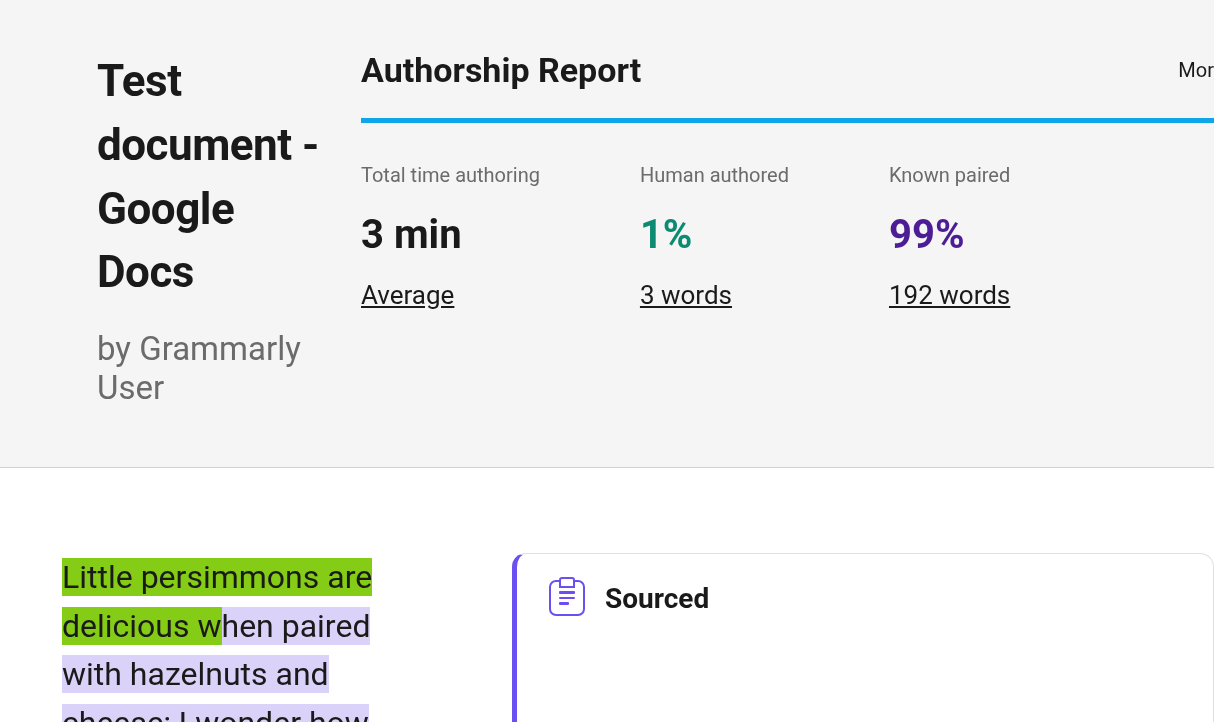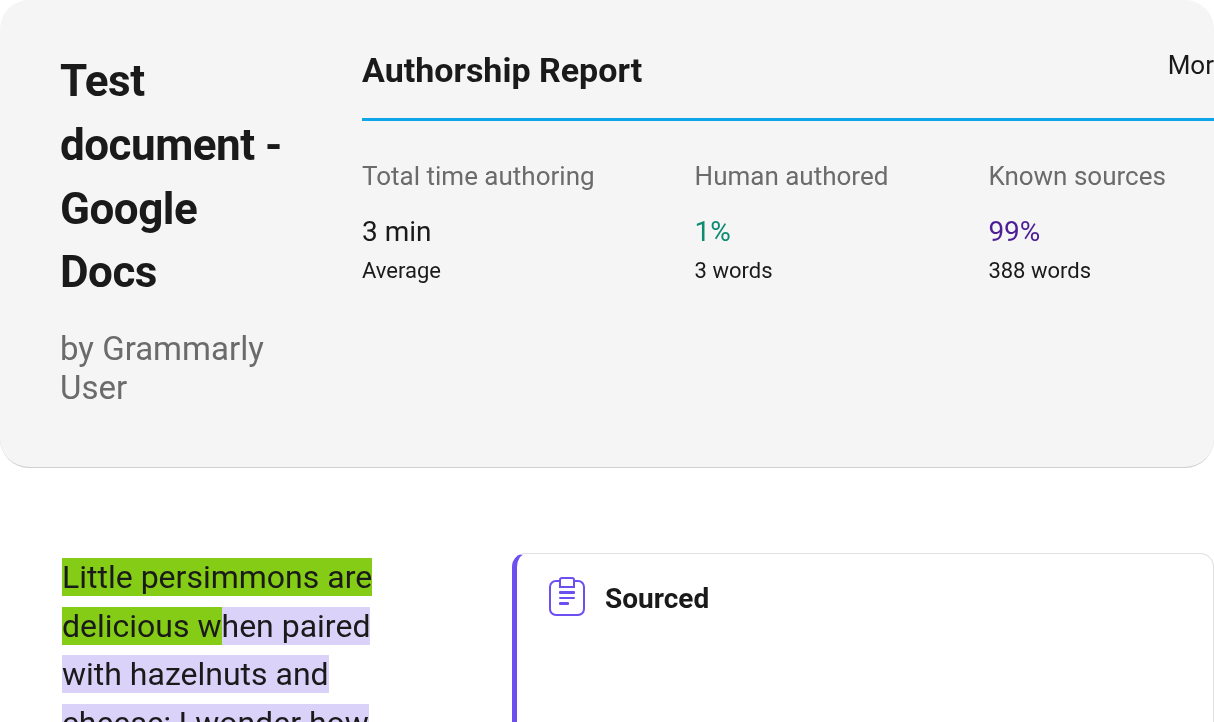--- a/index.html
+++ b/index.html
@@ -11,24 +11,23 @@
       font-family: -apple-system, BlinkMacSystemFont, "Segoe UI", Roboto, Helvetica, Arial, sans-serif;
       background: #ffffff;
       color: #1a1a1a;
       width: 1214px;
       height: 722px;
       overflow: hidden;
     }
     .top-section {
       background: #f5f5f5;
       border-bottom: 1px solid #d0d0d0;
-      padding: 50px 0 60px 60px;
-      display: flex;
-      gap: 62px;
-      border-radius: 29px;
+      padding: 50px 0 60px 97px;
+      display: flex;
+      gap: 24px;
     }
     .doc-header {
       width: 240px;
       flex-shrink: 0;
     }
     .doc-title {
       font-size: 44px;
       font-weight: 700;
       line-height: 1.45;
       color: #1a1a1a;
@@ -40,64 +39,66 @@
       margin-top: 24px;
       font-weight: 400;
     }
     .report-section {
       flex: 1;
       min-width: 0;
     }
     .report-header {
       display: flex;
       justify-content: space-between;
-      border-bottom: 3px solid #0ea5e9;
+      align-items: center;
+      border-bottom: 5px solid #0ea5e9;
       padding-bottom: 28px;
       margin-bottom: 40px;
     }
     .report-title {
       font-size: 34px;
       font-weight: 700;
       color: #1a1a1a;
     }
     .more-link {
-      font-size: 26px;
+      font-size: 20px;
       color: #1a1a1a;
       cursor: pointer;
     }
     .stats-row {
       display: flex;
       gap: 100px;
     }
     .stat-block {
       display: flex;
       flex-direction: column;
     }
     .stat-label {
-      font-size: 26px;
+      font-size: 20px;
       color: #6b6b6b;
       margin-bottom: 24px;
       font-weight: 400;
     }
     .stat-value {
-      font-size: 28px;
-      font-weight: 400;
-      color: #1a1a1a;
-      margin-bottom: 10px;
+      font-size: 40px;
+      font-weight: 700;
+      color: #1a1a1a;
+      margin-bottom: 22px;
     }
     .stat-value.human {
       color: #0d8a72;
     }
     .stat-value.sources {
       color: #4c1d95;
     }
     .stat-sub {
-      font-size: 22px;
-      color: #1a1a1a;
-      font-weight: 400;
+      font-size: 26px;
+      color: #1a1a1a;
+      font-weight: 400;
+      text-decoration: underline;
     }
     .bottom-section {
       padding: 85px 0 0 62px;
       display: flex;
       gap: 100px;
     }
     .text-excerpt {
       font-size: 32px;
       line-height: 1.52;
       font-weight: 400;
@@ -201,23 +202,23 @@
         <div class="stat-label">Total time authoring</div>
         <div class="stat-value">3 min</div>
         <div class="stat-sub">Average</div>
       </div>
       <div class="stat-block">
         <div class="stat-label">Human authored</div>
         <div class="stat-value human">1%</div>
         <div class="stat-sub">3 words</div>
       </div>
       <div class="stat-block">
-        <div class="stat-label">Known sources</div>
+        <div class="stat-label">Known paired</div>
         <div class="stat-value sources">99%</div>
-        <div class="stat-sub">388 words</div>
+        <div class="stat-sub">192 words</div>
       </div>
     </div>
   </div>
 </div>
 
 <div class="bottom-section">
   <div class="text-excerpt"><span class="hl-teal">Little persimmons are delicious w</span><span class="hl-purple">hen paired with hazelnuts and cheese; I wonder how</span></div>
 
   <div class="sourced-card">
     <div class="sourced-header">

